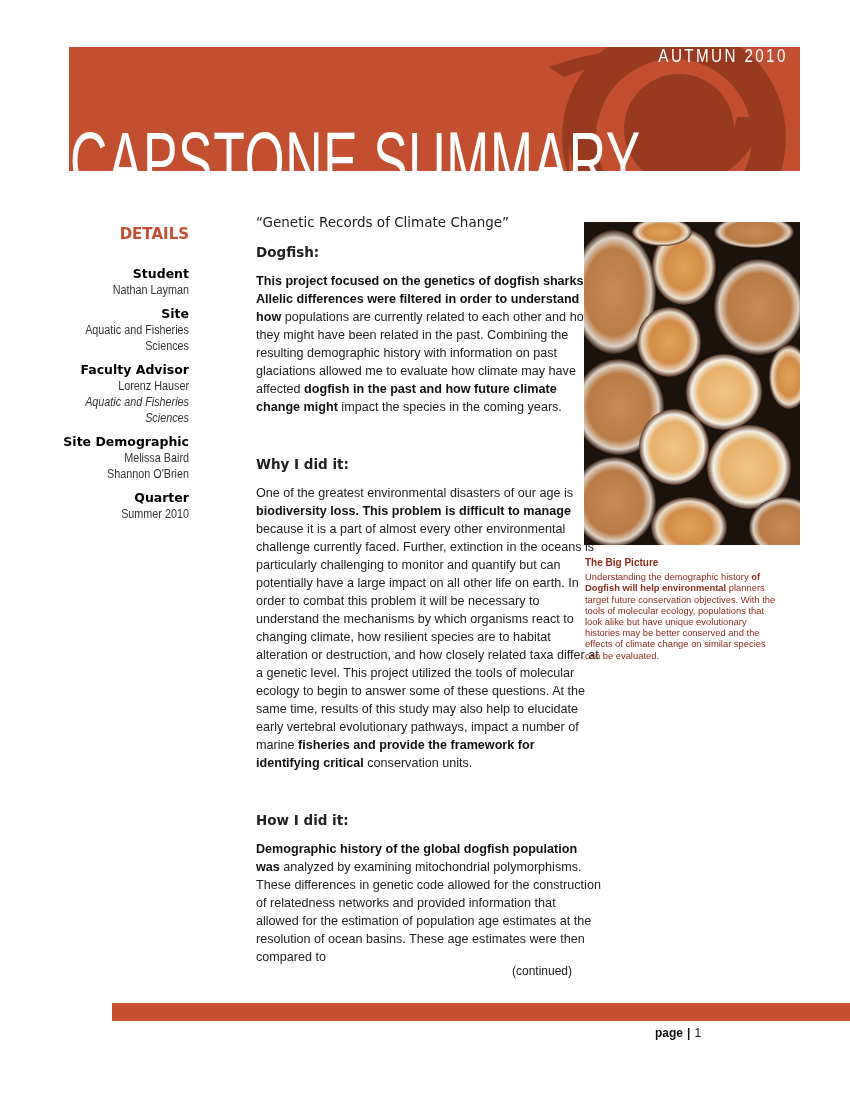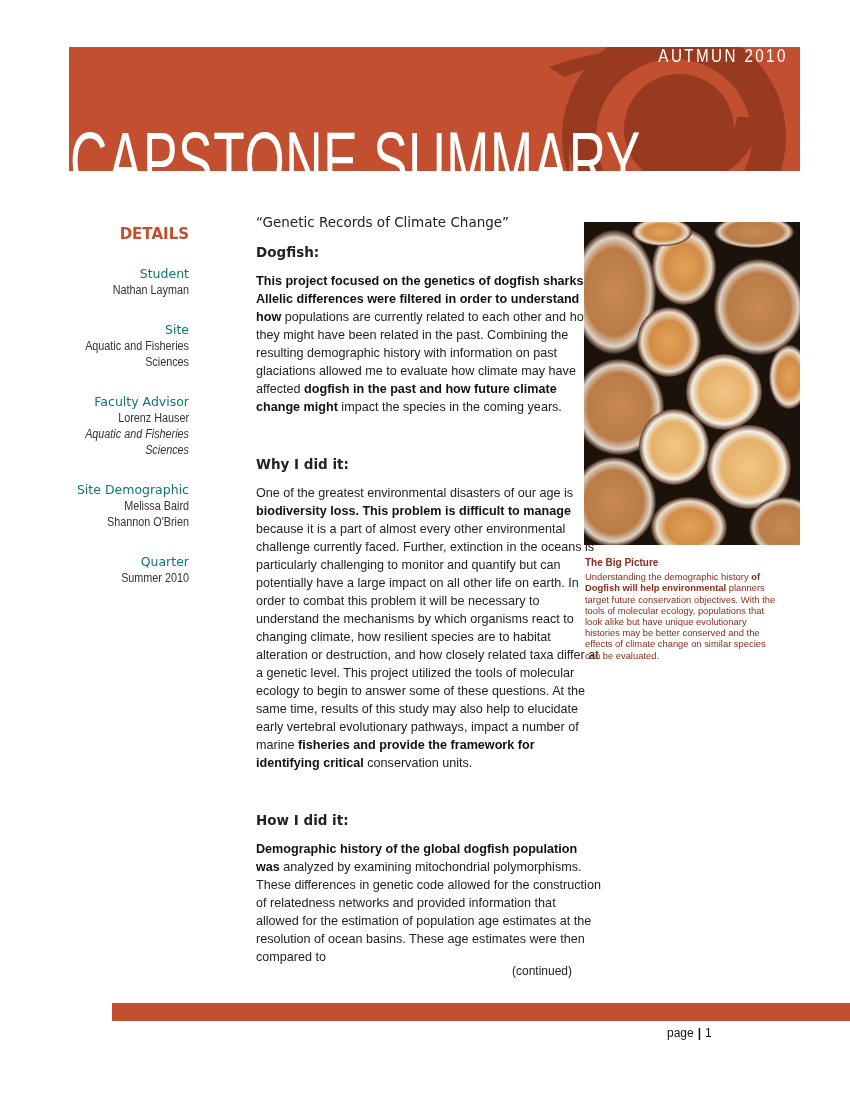--- a/index.html
+++ b/index.html
@@ -25,22 +25,22 @@
 
     .details {
       position: absolute; left: 60px; top: 226px; width: 129px; text-align: right;
       font-size: 12px; line-height: 16px;
     }
     .details .heading {
       font-family: "DejaVu Sans", sans-serif; font-weight: bold; font-size: 15px;
       color: #c24f2f; margin-bottom: 24px;
     }
     .details .label {
-      font-family: "DejaVu Sans", sans-serif; font-weight: normal; font-size: 12.5px; color: #0f766e;
-      margin-top: 24px;
+      font-family: "DejaVu Sans", sans-serif; font-weight: bold; font-size: 12.5px; color: #000000;
+      margin-top: 8px;
     }
     .details .value { color: #333; transform: scaleX(0.9); transform-origin: right; }
     .details .value.italic { font-style: italic; }
 
     .main { position: absolute; left: 216px; top: 214px; width: 345px; margin-left: 40px; }
     .proj-title { font-family: "DejaVu Sans", sans-serif; font-size: 13.5px; color: #222; margin-bottom: 14px; }
     .section-h { font-family: "DejaVu Sans", sans-serif; font-weight: bold; font-size: 13.5px; color: #222; margin-bottom: 12px; }
     .para { font-size: 12.6px; line-height: 18px; color: #222; }
     .para b { font-weight: bold; color: #111; }
     .gap-big { height: 40px; }
@@ -51,21 +51,21 @@
       background: #1b120c; overflow: hidden;
     }
     .caption {
       position: absolute; left: 585px; top: 557px; width: 195px;
       font-size: 9.4px; line-height: 11.2px; color: #8a2c1c;
     }
     .caption .cap-h { font-weight: bold; font-size: 10px; margin-bottom: 3px; }
 
     .footer-bar { position: absolute; left: 112px; top: 1003px; width: 738px; height: 18px; background: #c24f2f; }
     .page-num { position: absolute; left: 655px; top: 1026px; font-size: 12px; color: #111; }
-    .page-num .pl { font-weight: normal; margin-left: 12px; }
+    .page-num .pl { font-weight: bold; }
     .page-num .sep { font-weight: bold; margin: 0 4px; }
   </style>
 </head>
 <body>
 
 <div class="banner">
   <svg class="swirl" viewBox="0 0 300 170">
     <path d="M95,8 C150,-20 230,-5 260,45 C285,90 270,150 215,175 L300,175 L300,0 Z" fill="#983a20" opacity="0"></path>
     <circle cx="165" cy="90" r="112" fill="#983a20"></circle>
     <circle cx="165" cy="90" r="78" fill="#c24f2f"></circle>

